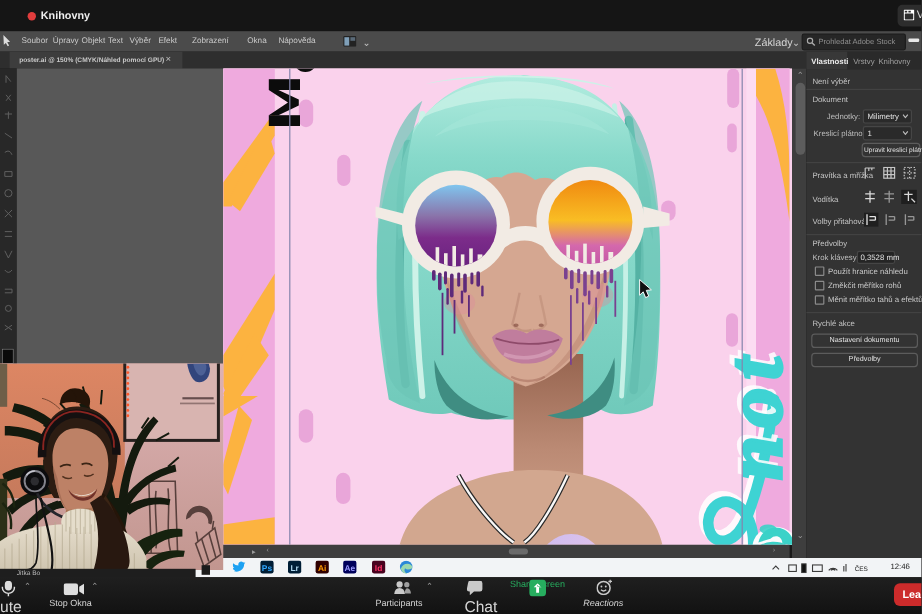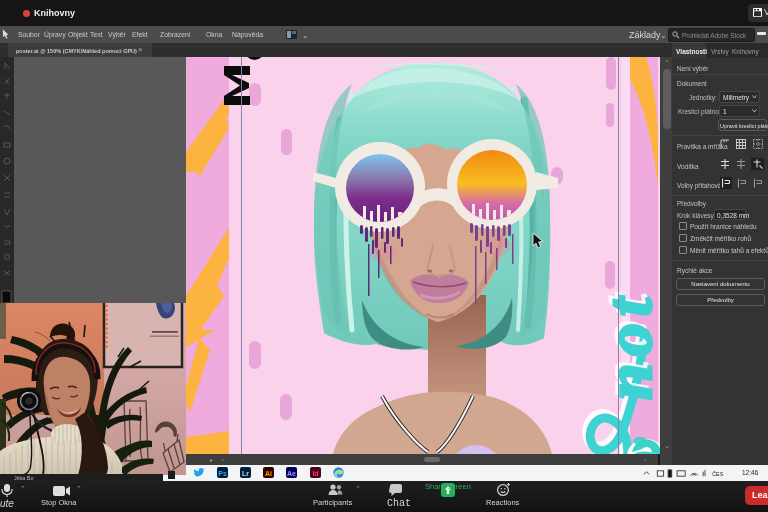--- a/index.html
+++ b/index.html
@@ -600,21 +600,21 @@
 
 <div class="abs" style="left:168px;top:471px;width:7px;height:8px;background:#1b1b1b;"></div>
 
 <div class="abs" style="left:0;top:481px;width:768px;height:31px;background:linear-gradient(#1f1f1f,#121212);" id="zoombar">
 
   <svg class="abs" style="left:0px;top:3px;" width="14" height="13" viewBox="0 0 14 13">
     <rect x="4" y="0" width="6" height="8" rx="3" fill="#dedede"></rect>
     <path d="M2 5 v1 a5 4.5 0 0 0 10 0 v-1" fill="none" stroke="#dedede" stroke-width="1.2"></path>
     <path d="M7 11 v2" stroke="#dedede" stroke-width="1.2"></path>
   </svg>
-  <div class="abs" style="left:0;top:17px;font-size:10px;color:#d6d6d6;font-style:italic;">ute</div>
+  <div class="abs" style="left:0;top:17px;font-size:13px;color:#d6d6d6;">ute</div>
   <div class="abs" style="left:20px;top:4px;font-size:7px;color:#9a9a9a;">⌃</div>
 
   <svg class="abs" style="left:53px;top:5px;" width="18" height="10" viewBox="0 0 18 10">
     <rect x="0" y="0" width="12" height="10" rx="2" fill="#dedede"></rect>
     <path d="M13 3 L17 0.5 V9.5 L13 7 Z" fill="#dedede"></path>
   </svg>
   <div class="abs" style="left:41px;top:17px;font-size:7.5px;color:#d6d6d6;">Stop Okna</div>
   <div class="abs" style="left:76px;top:4px;font-size:7px;color:#9a9a9a;">⌃</div>
 
   <svg class="abs" style="left:328px;top:3px;" width="15" height="11" viewBox="0 0 15 11">
@@ -622,33 +622,33 @@
     <path d="M0.5 11 q0.5 -5 4.5 -5 q4 0 4.5 5 Z" fill="#c9c9c9"></path>
     <circle cx="11" cy="3.2" r="2.2" fill="#9f9f9f"></circle>
     <path d="M9 10.5 q0.8 -4.5 2.5 -4.3 q2.5 0.3 3 4.3 Z" fill="#9f9f9f"></path>
   </svg>
   <div class="abs" style="left:313px;top:17px;font-size:7.5px;color:#d6d6d6;">Participants</div>
   <div class="abs" style="left:355px;top:4px;font-size:7px;color:#9a9a9a;">⌃</div>
 
   <svg class="abs" style="left:389px;top:3px;" width="14" height="12" viewBox="0 0 14 12">
     <path d="M1 2 a2 2 0 0 1 2 -2 h8 a2 2 0 0 1 2 2 v5 a2 2 0 0 1 -2 2 h-5 l-3.5 3 v-3 h-0.5 a2 2 0 0 1 -2 -2 Z" fill="#c9c9c9"></path>
   </svg>
-  <div class="abs" style="left:387px;top:17px;font-size:10px;color:#d6d6d6;font-family:Liberation Mono, monospace;">Chat</div>
+  <div class="abs" style="left:387px;top:17px;font-size:13px;color:#d6d6d6;">Chat</div>
 
   <svg class="abs" style="left:441px;top:2px;" width="14" height="14" viewBox="0 0 14 14">
     <rect x="0" y="0" width="14" height="14" rx="3" fill="#27ae5f"></rect>
     <path d="M7 3 L10.2 6.4 H8.2 V11 H5.8 V6.4 H3.8 Z" fill="#fff"></path>
   </svg>
   <div class="abs" style="left:425px;top:1px;font-size:7.5px;color:#27ae5f;">Share Screen</div>
 
   <svg class="abs" style="left:497px;top:2px;" width="14" height="13" viewBox="0 0 14 13">
     <circle cx="6" cy="7" r="5.4" fill="none" stroke="#c9c9c9" stroke-width="1.3"></circle>
     <circle cx="4.2" cy="5.8" r="0.8" fill="#c9c9c9"></circle>
     <circle cx="7.8" cy="5.8" r="0.8" fill="#c9c9c9"></circle>
     <path d="M3.8 8.5 q2.2 2 4.4 0" fill="none" stroke="#c9c9c9" stroke-width="1.1"></path>
     <path d="M11.5 0 v3 M10 1.5 h3" stroke="#c9c9c9" stroke-width="1"></path>
   </svg>
-  <div class="abs" style="left:486px;top:17px;font-size:7.5px;color:#d6d6d6;">Reactions</div>
+  <div class="abs" style="left:486px;top:17px;font-size:7.5px;color:#d6d6d6;font-style:italic;">Reactions</div>
 
   <div class="abs" style="left:745px;top:5px;width:23px;height:19px;background:#cc2b2b;border-radius:5px 0 0 5px;">
     <div class="abs" style="left:7px;top:4px;font-size:9px;font-weight:bold;color:#fff;">Lea</div>
   </div>
 </div>
 
 </body></html>

